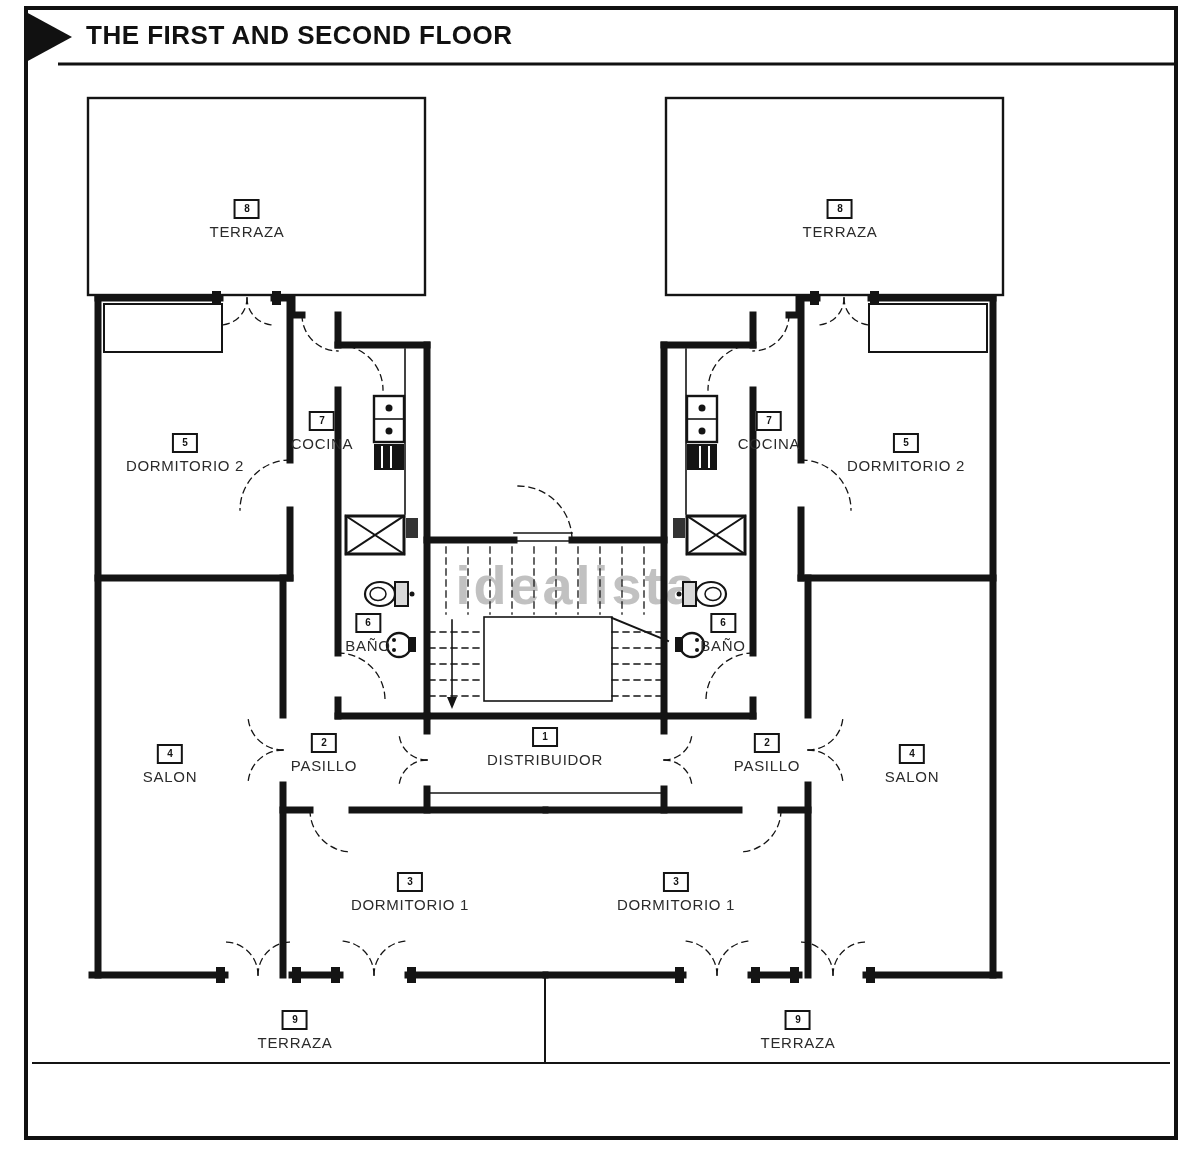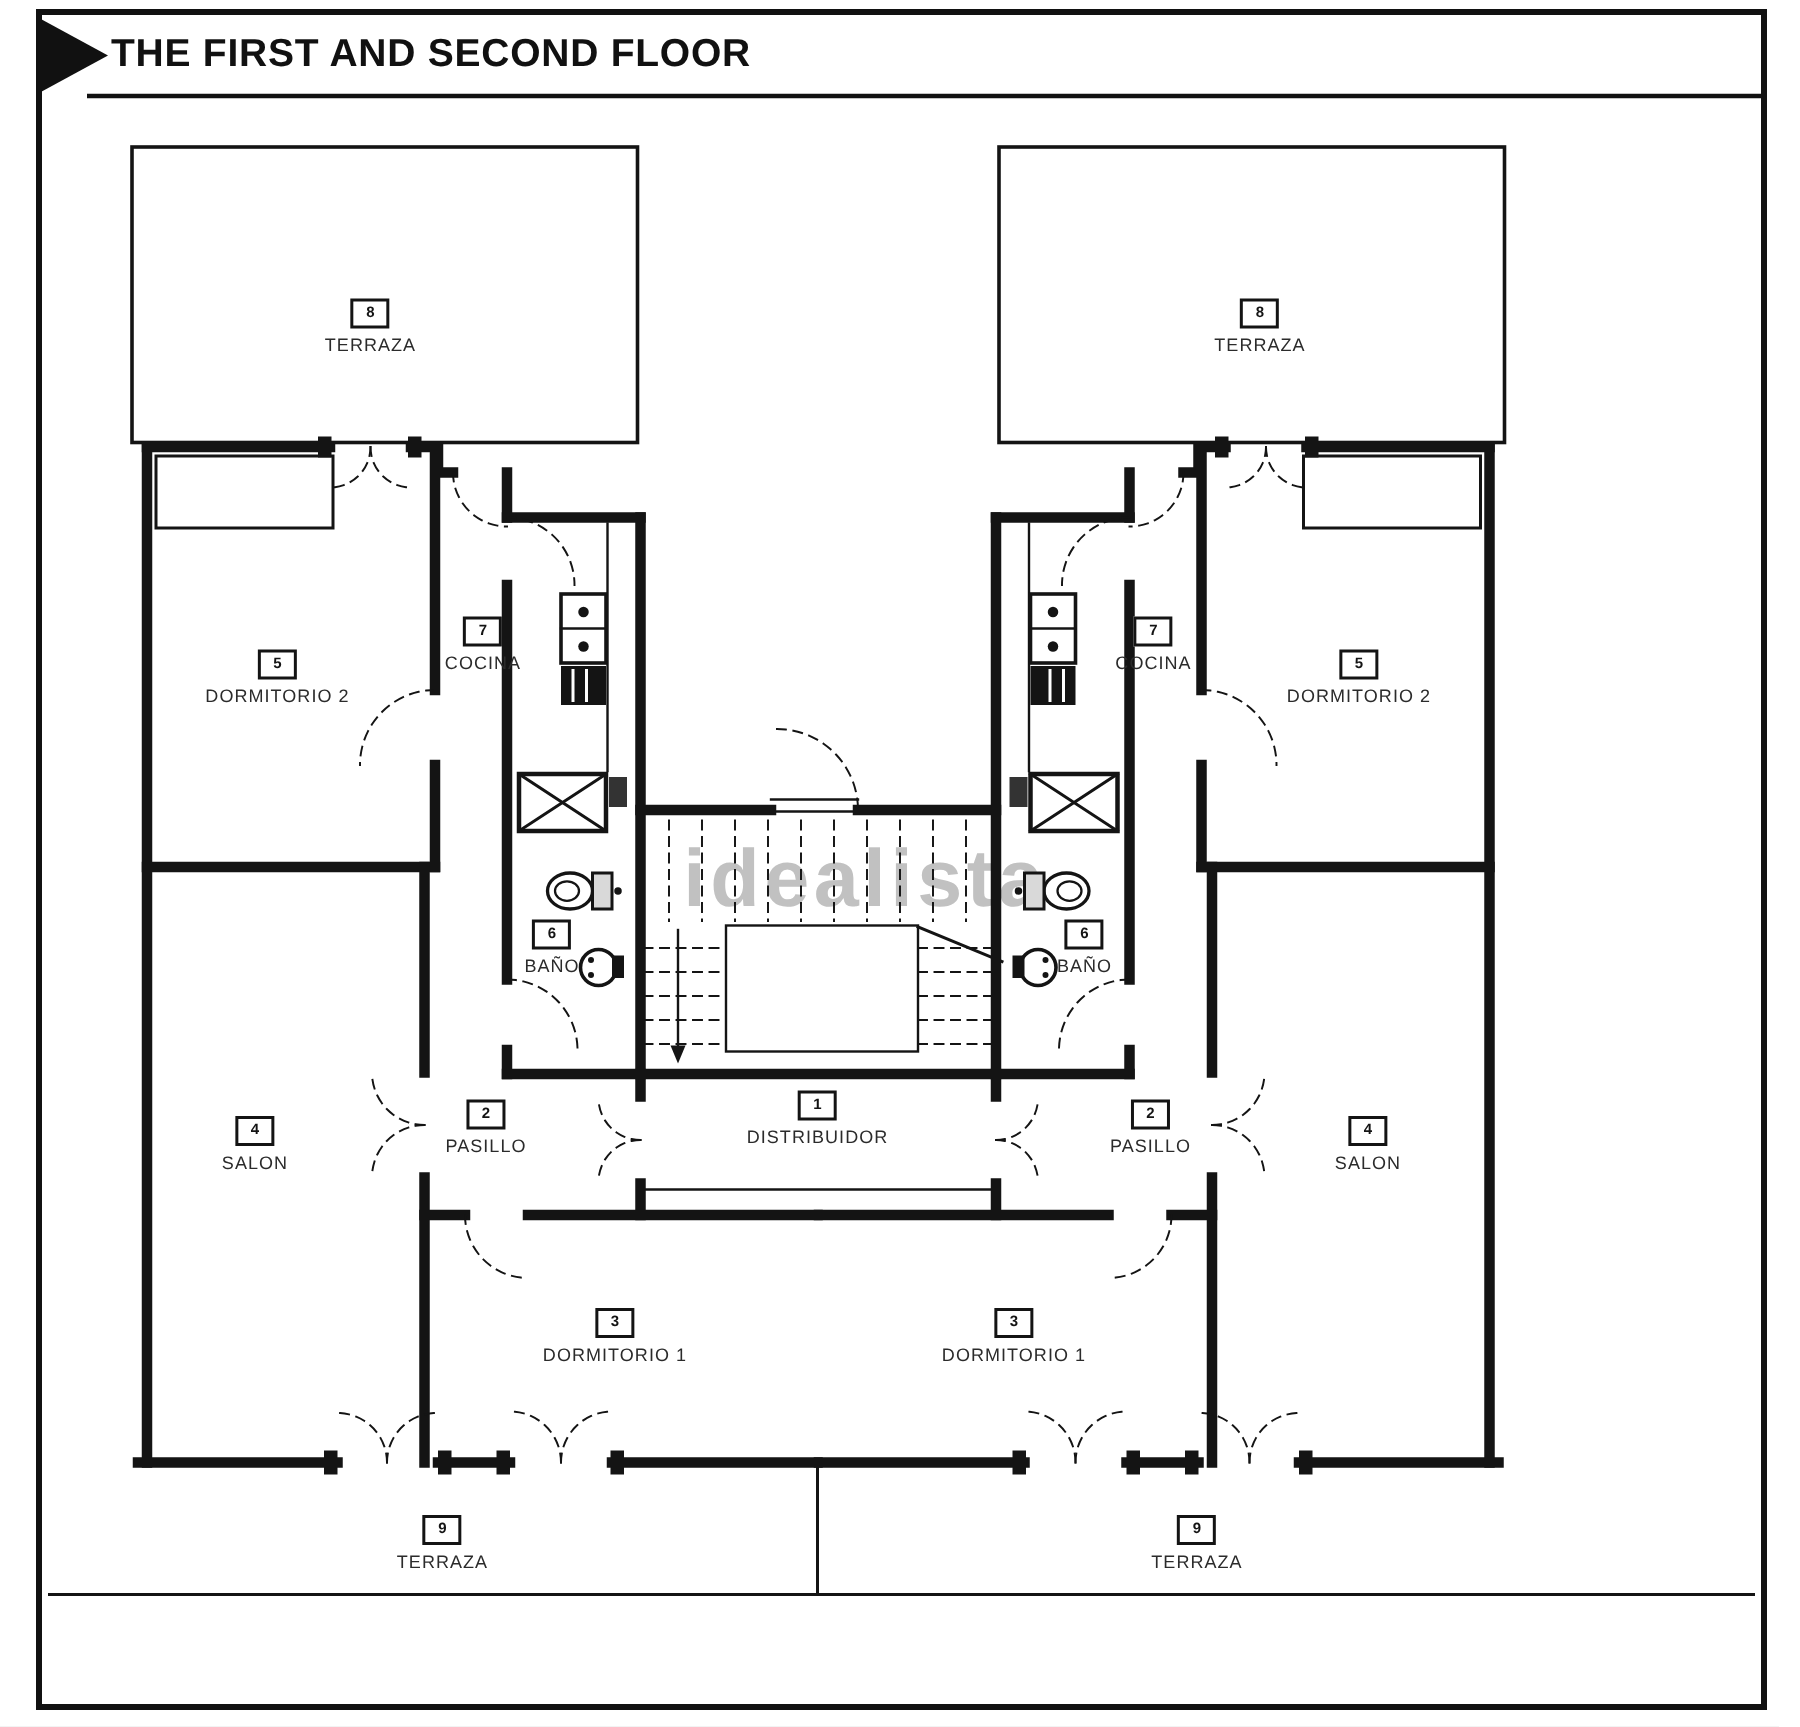--- a/index.html
+++ b/index.html
@@ -1,25 +1,25 @@
 <!DOCTYPE html>
 <html><head>
 <meta charset="utf-8">
 <style>
   html,body{margin:0;padding:0;background:#e9e9e9;}
   .page{position:relative;width:1200px;height:1151px;background:#ffffff;overflow:hidden;
         font-family:"Liberation Sans",sans-serif;}
   svg{position:absolute;left:0;top:0;}
-  .title-text{position:absolute;left:74px;top:20px;font-size:26px;font-weight:800;
+  .title-text{position:absolute;left:86px;top:20px;font-size:26px;font-weight:800;
         letter-spacing:.5px;color:#111;white-space:nowrap;}
   .room-label{position:absolute;transform:translateX(-50%);display:flex;flex-direction:column;
         align-items:center;gap:4px;z-index:5;}
   .numbox{min-width:12px;padding:3px 5px;border:2.5px solid #141414;background:#fff;
         font-size:10px;font-weight:bold;color:#141414;text-align:center;line-height:1;}
-  .roomname{font-size:12px;letter-spacing:.7px;color:#2b2b2b;white-space:nowrap;}
+  .roomname{font-size:15px;letter-spacing:.7px;color:#2b2b2b;white-space:nowrap;}
 </style>
 </head>
 <body>
 
 <div class="page">
 
   <svg width="1200" height="1151" viewBox="0 0 1200 1151">
 
     <rect x="26" y="8" width="1150" height="1130" fill="none" stroke="#111" stroke-width="4"></rect>
     <line x1="58" y1="64" x2="1174" y2="64" stroke="#111" stroke-width="3"></line>

